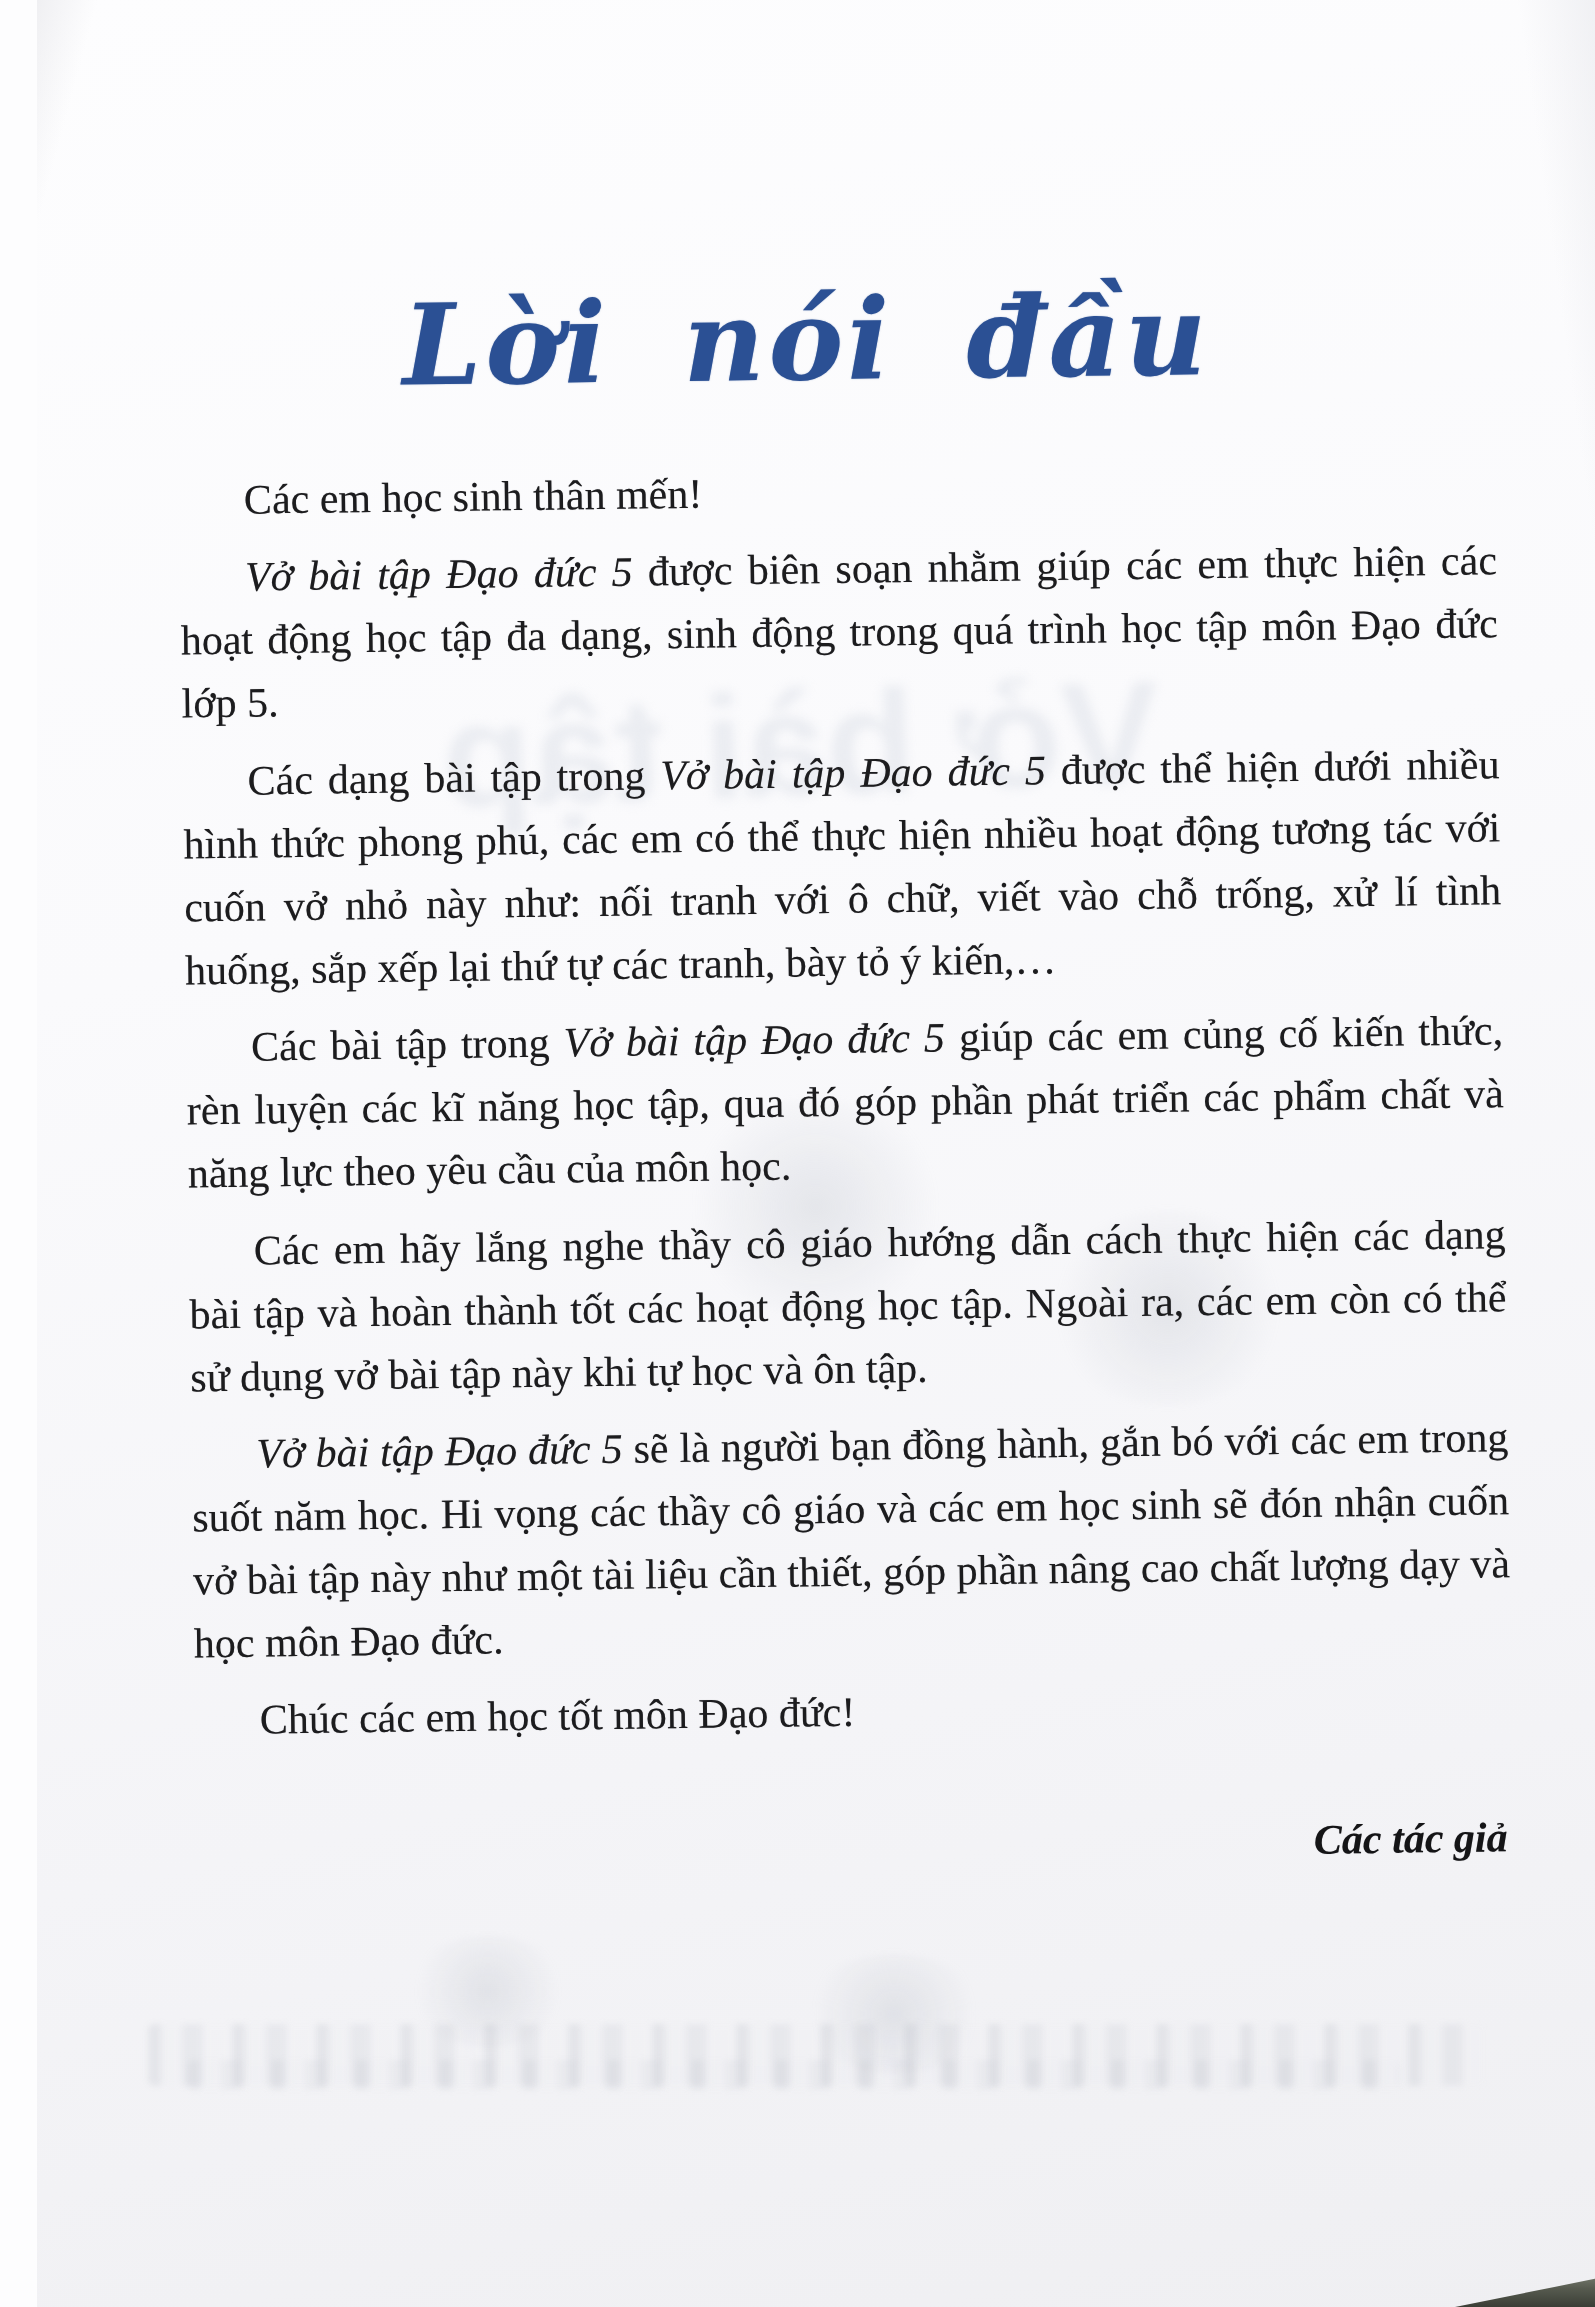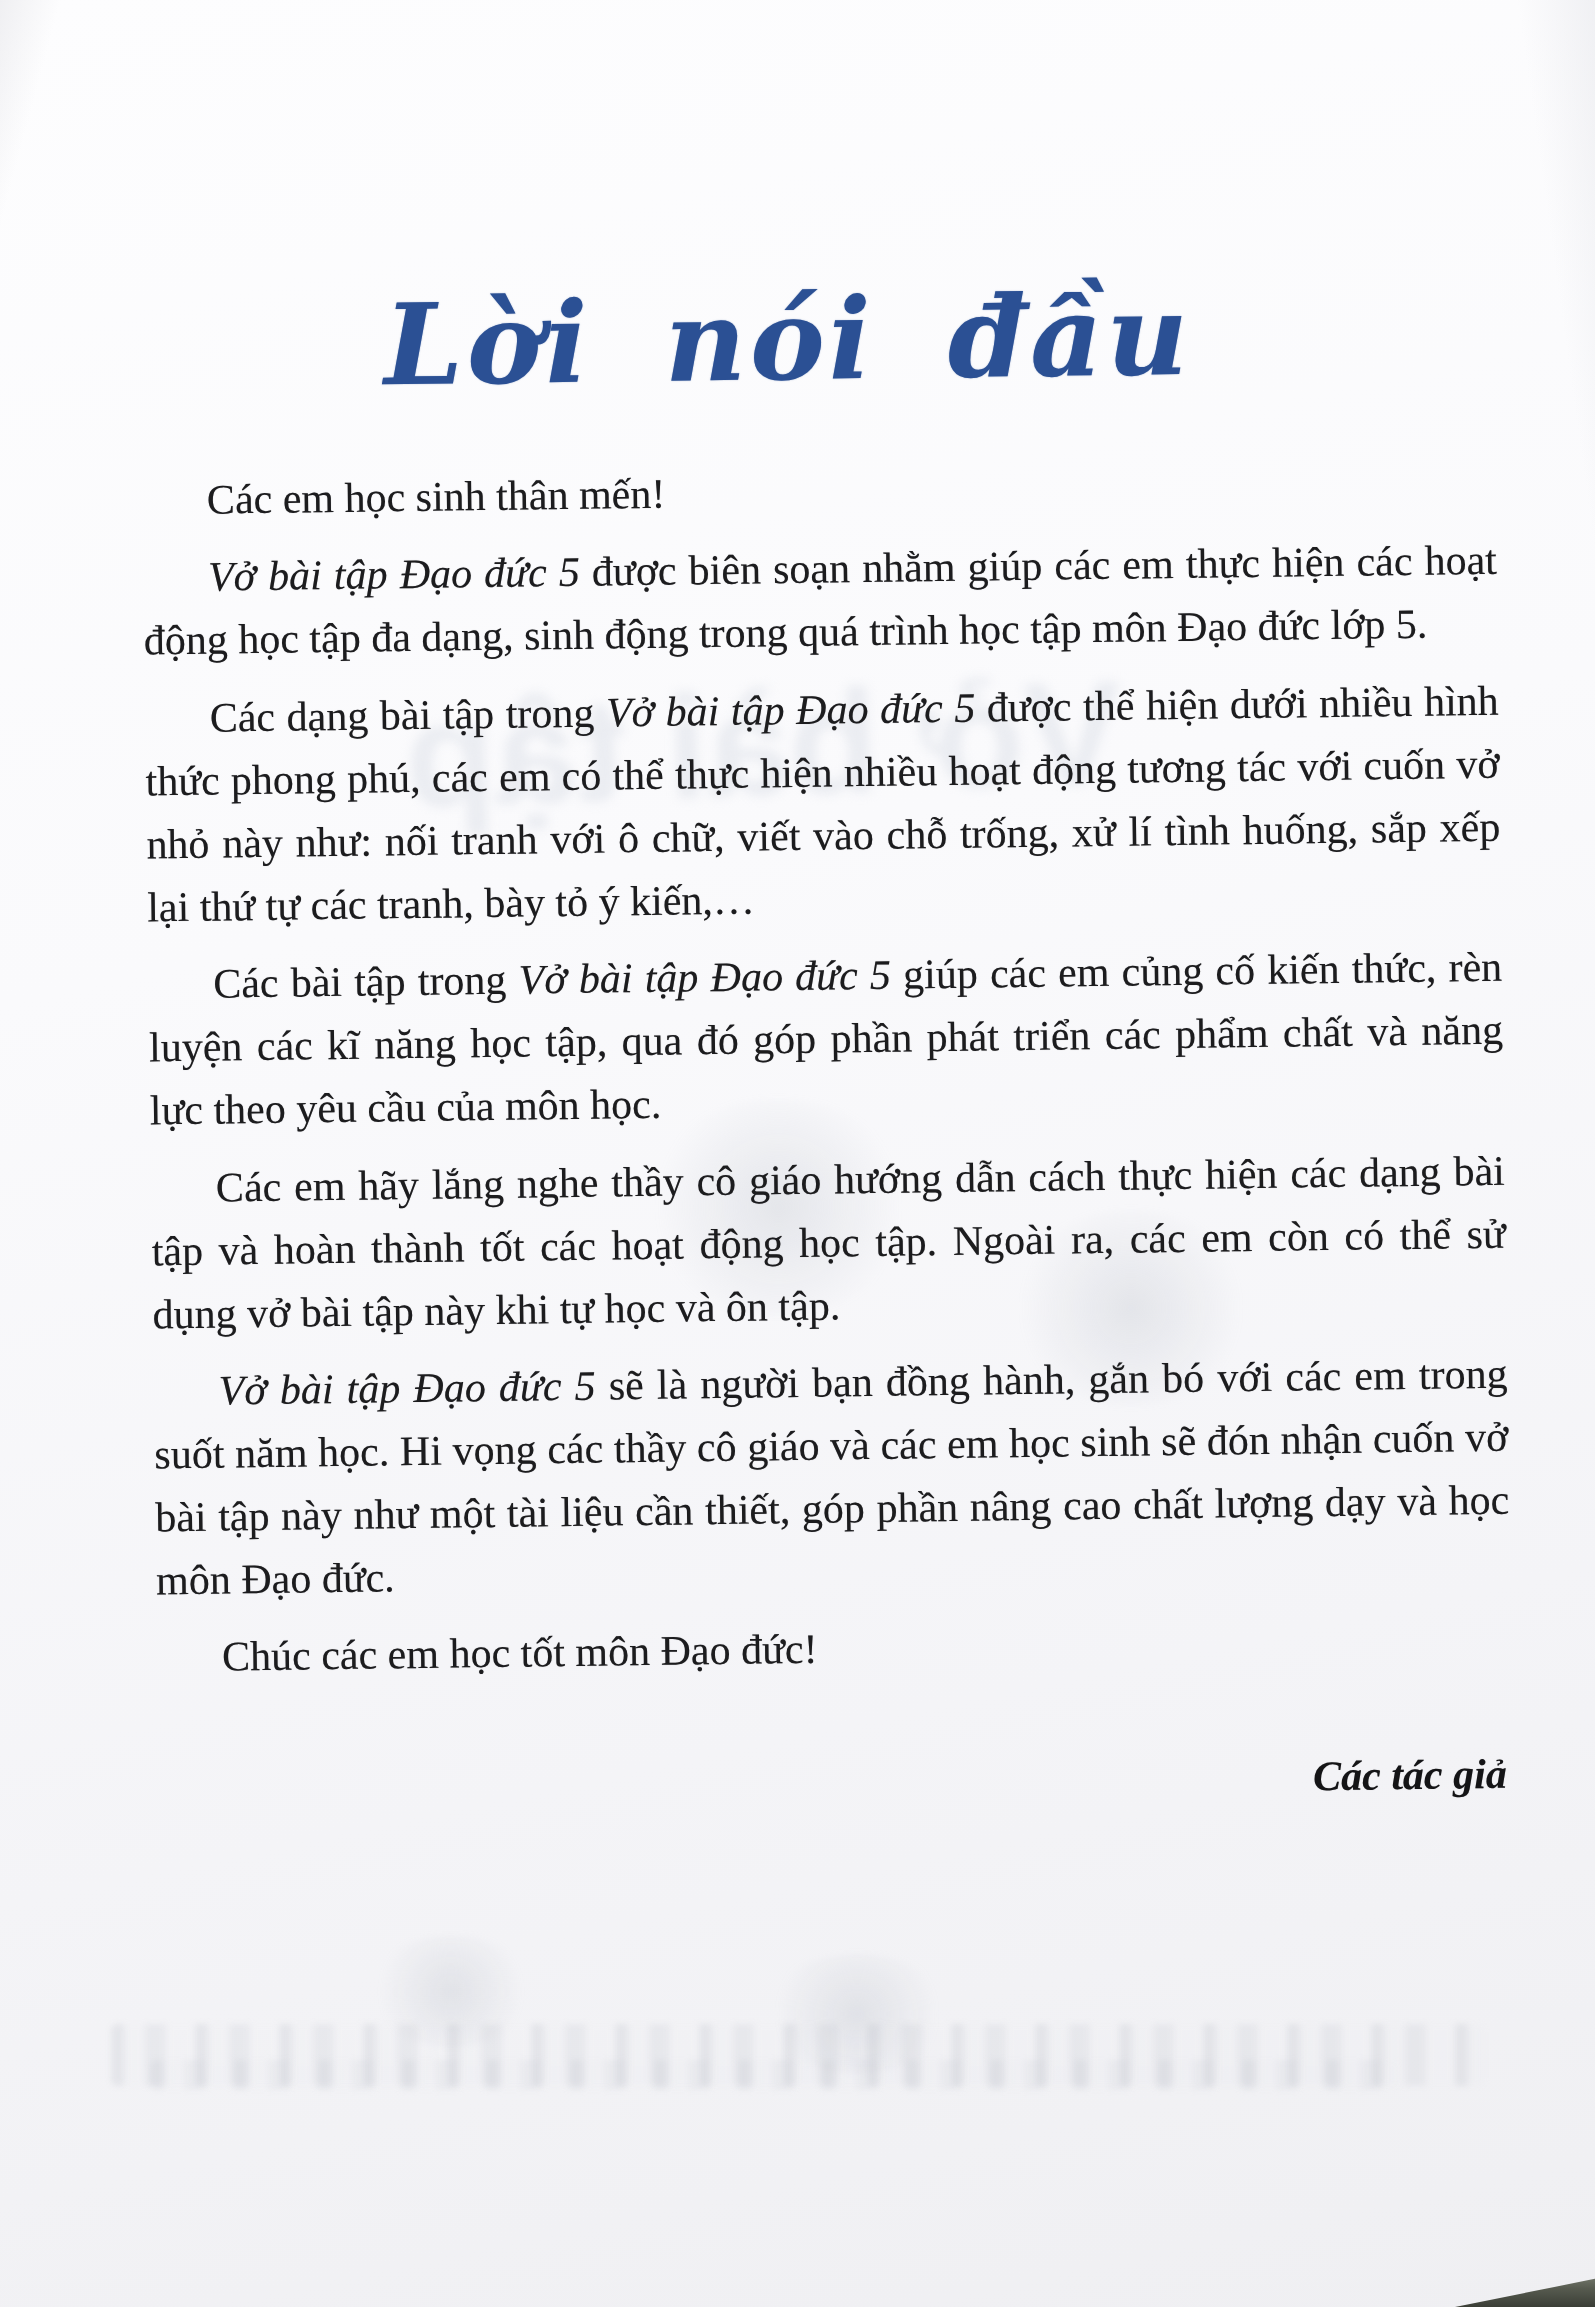--- a/index.html
+++ b/index.html
@@ -13,20 +13,21 @@
     position:relative;overflow:hidden;
     background:#fdfdfe;
     font-family:"Liberation Serif", serif;
   }
   .page{
     position:absolute;inset:0;
     background:
       linear-gradient(105deg, rgba(228,228,232,.55) 0px, rgba(255,255,255,0) 59px),
       linear-gradient(262deg, rgba(225,226,231,.45) 0px, rgba(255,255,255,0) 78px),
       linear-gradient(168deg,#fdfdfe 0%, #fafafc 38%, #f4f4f7 72%, #efeff2 100%);
+    margin-left: 37px;
   }
   .content{
     position:absolute;left:0;top:0;right:0;
     transform:rotate(-0.75deg);
     transform-origin:798px 1112px;
     z-index:2;
   }
   h1.title{
     margin:255px 0 0 0;
     line-height:170px;

